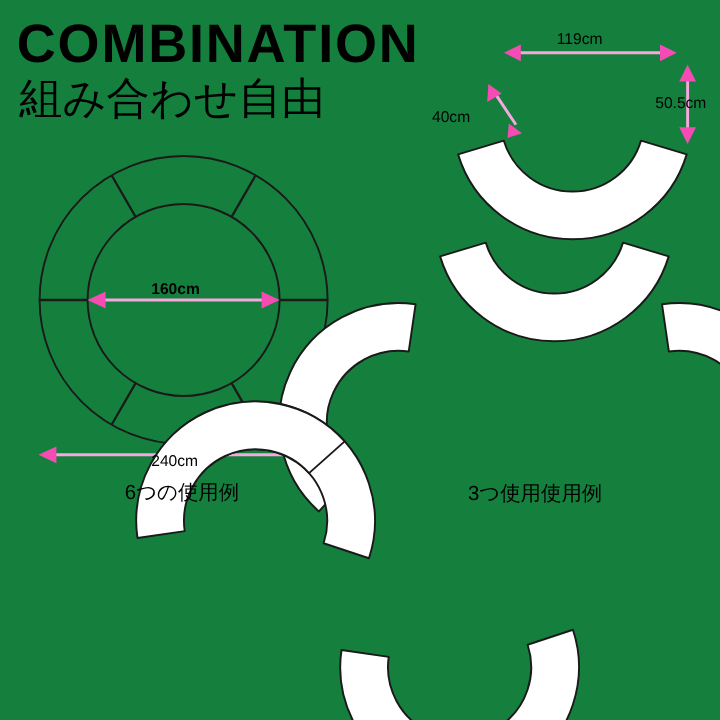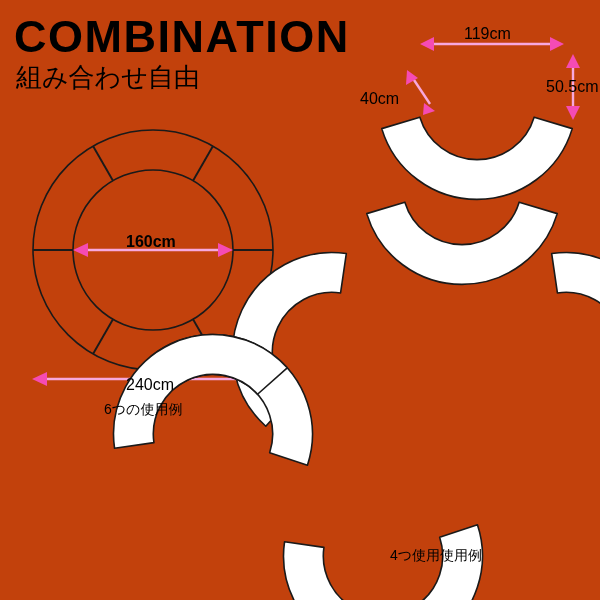--- a/index.html
+++ b/index.html
@@ -8,21 +8,21 @@
     padding: 0;
     background: #ffffff;
   }
   body {
     font-family: "Liberation Sans", "DejaVu Sans", sans-serif;
   }
   #page {
     position: relative;
     width: 600px;
     height: 600px;
-    background: #c2410c;
+    background: #15803d;
     overflow: hidden;
   }
   #page svg {
     position: absolute;
     left: 0;
     top: 0;
     width: 600px;
     height: 600px;
   }
   .title-main {
@@ -33,36 +33,36 @@
     font-weight: bold;
     letter-spacing: 1.5px;
     color: #000000;
     line-height: 1;
     white-space: nowrap;
   }
   .title-sub {
     position: absolute;
     left: 16px;
     top: 64px;
-    font-size: 26px;
+    font-size: 36px;
     font-weight: normal;
     color: #000000;
     line-height: 1;
     white-space: nowrap;
   }
   .dim-label {
     position: absolute;
-    font-size: 16px;
+    font-size: 13px;
     color: #000000;
     white-space: nowrap;
     line-height: 1;
   }
   .caption {
     position: absolute;
-    font-size: 14px;
+    font-size: 17px;
     color: #000000;
     white-space: nowrap;
     line-height: 1;
   }
   .shape-outline {
     fill: #ffffff;
     stroke: #1a1a1a;
     stroke-width: 1.6;
     stroke-linejoin: round;
   }
@@ -195,16 +195,16 @@
   <div class="dim-label" style="left:546px; top:79px;">50.5cm</div>
 
   <div class="dim-label" style="left:360px; top:91px;">40cm</div>
 
   <div class="dim-label" style="left:126px; top:234px;font-weight:bold;">160cm</div>
 
   <div class="dim-label" style="left:126px; top:377px;">240cm</div>
 
   <div class="caption" style="left:104px; top:402px;">6つの使用例</div>
 
-
-  <div class="caption" style="left:390px; top:548px;">4つ使用使用例</div>
+  <div class="caption" style="left:390px; top:403px;">3つ使用使用例</div>
+
 
 </div>
 
 </body></html>

